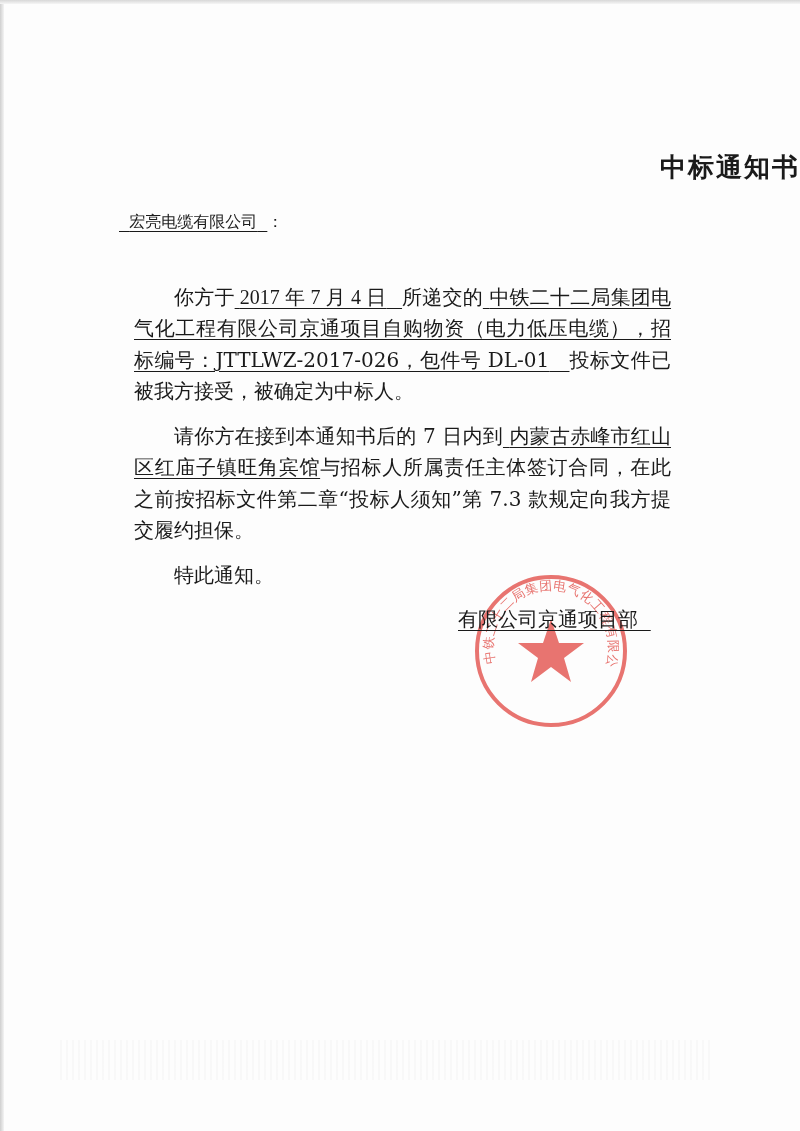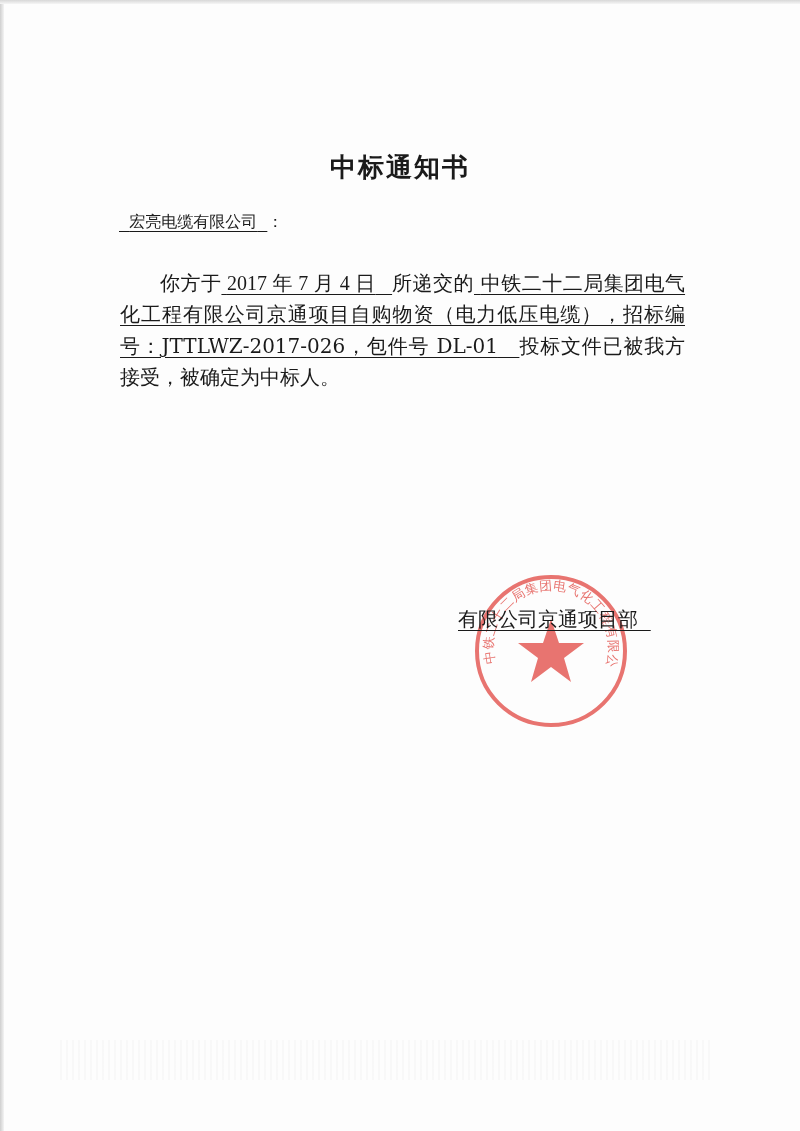--- a/index.html
+++ b/index.html
@@ -7,29 +7,29 @@
       width:800px; height:1131px; background:#fdfdfd; position:relative; overflow:hidden;
       font-family: "DejaVu Serif", "Liberation Serif", serif; color:#1a1a1a;
     }
     .page-edge-left { position:absolute; left:0; top:0; width:4px; height:1131px;
       background:linear-gradient(90deg,#cfcfcf,#f4f4f4); }
     .page-edge-top { position:absolute; left:0; top:0; width:800px; height:4px;
       background:linear-gradient(180deg,#d8d8d8,#f6f6f6); }
     .scan-noise { position:absolute; left:60px; top:1040px; width:650px; height:40px;
       background:repeating-linear-gradient(90deg,rgba(0,0,0,0.02) 0 2px,transparent 2px 6px); }
 
-    .title { position:absolute; left:0; width:800px; top:150px; text-align:center;
+    .title { position:absolute; left:0; width:800px; top:150px; text-align:right;
       font-size:26px; font-weight:bold; letter-spacing:2px; font-family:"DejaVu Sans", sans-serif; }
 
     .recipient { position:absolute; left:119px; top:212px; font-size:16px; }
     .ul { text-decoration:underline; text-underline-offset:4px; text-decoration-thickness:1px; }
 
     .body { position:absolute; left:120px; width:565px; top:268px; font-size:20px; line-height:31.3px;
       text-align:justify; }
-    .body p { margin:0; text-indent:40px; }
+    .body p { margin:14px; text-indent:40px; }
     .mono { font-family:"Liberation Serif", serif; }
 
     .signer { position:absolute; left:345px; top:603px; font-size:20px; line-height:33px; z-index:2; }
     .signer .row { white-space:nowrap; }
     .signer .indent { padding-left:113px; }
 
     .stamp { position:absolute; left:473px; top:573px; width:156px; height:156px; z-index:1; opacity:0.72; }
   </style>
 </head>
 <body>
@@ -39,20 +39,22 @@
 <div class="scan-noise"></div>
 
 <div class="title">中标通知书</div>
 
 <div class="recipient">
   <span class="ul">&nbsp;&nbsp;<span>宏亮电缆有限公司</span>&nbsp;&nbsp;</span><span>：</span>
 </div>
 
 <div class="body">
   <p><span>你方于</span><span class="ul mono">&nbsp;<span>2017 年 7 月 4 日</span>&nbsp;&nbsp;&nbsp;</span><span>所递交的</span><span class="ul">&nbsp;<span>中铁二十二局集团电气化工程有限公司京通项目自购物资（电力低压电缆），招标编号：JTTLWZ-2017-026，包件号 DL-01</span>&nbsp;&nbsp;&nbsp;</span><span>投标文件已被我方接受，被确定为中标人。</span></p>
+  <p><span>请你方在接到本通知书后的 7 日内到</span><span class="ul">&nbsp;<span>内蒙古赤峰市红山区红庙子镇旺角宾馆</span></span><span>与招标人所属责任主体签订合同，在此之前按招标文件第二章“投标人须知”第 7.3 款规定向我方提交履约担保。</span></p>
+  <p>特此通知。</p>
 </div>
 
 <svg class="stamp" viewBox="0 0 156 156">
   <defs>
     <path id="arc" d="M 22 90 A 58 58 0 1 1 134 90"></path>
   </defs>
   <circle cx="78" cy="78" r="74" fill="none" stroke="#e0403a" stroke-width="4"></circle>
   <text font-size="13" fill="#e0403a" font-family="DejaVu Sans, sans-serif" letter-spacing="0.5">
     <textPath href="#arc" startOffset="0">中铁二十二局集团电气化工程有限公司京通项目部</textPath>
   </text>

